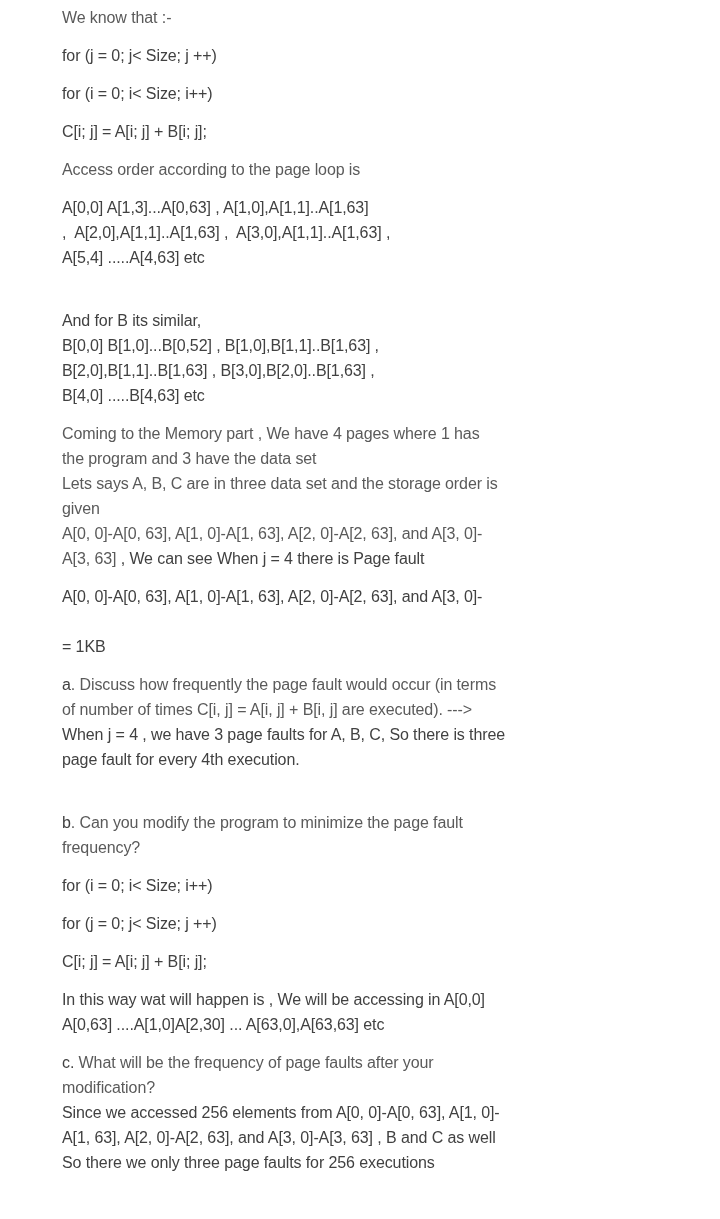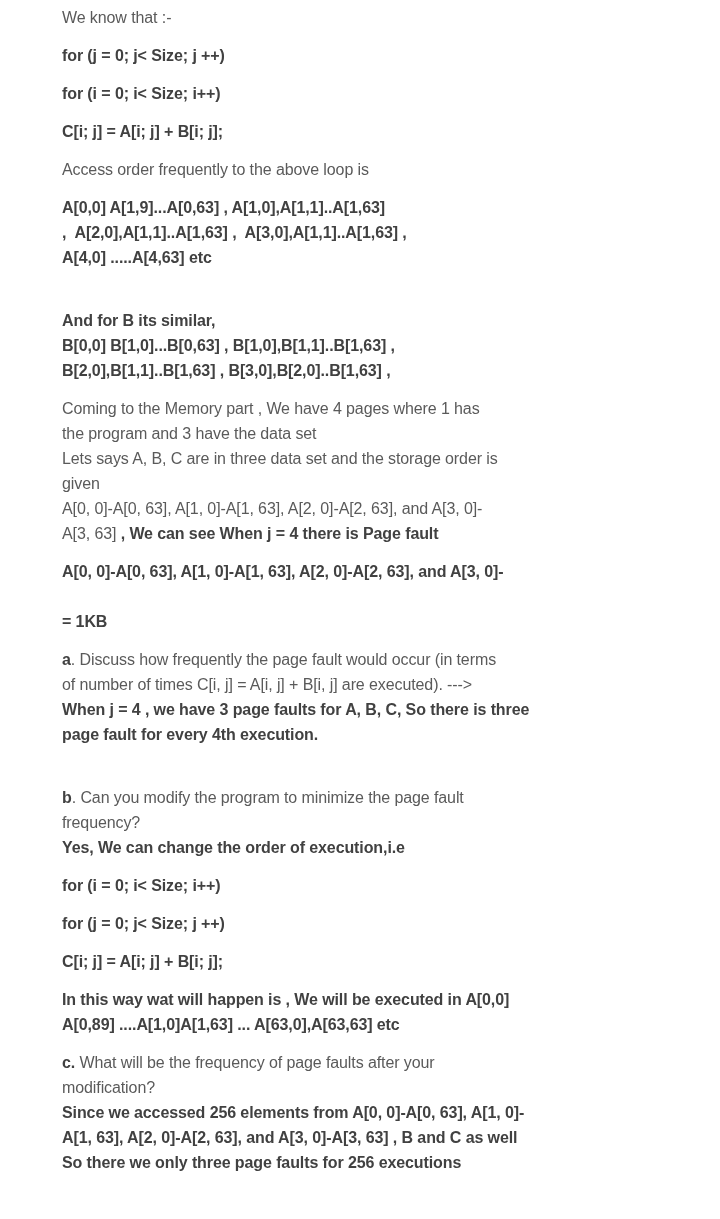--- a/index.html
+++ b/index.html
@@ -23,37 +23,37 @@
     font-size: 16px;
     line-height: 25px;
     color: var(--text-color, #5a5a5a);
     white-space: pre;
     letter-spacing: -0.1px;
   }
   .para.gap-after {
     margin-bottom: 38px;
   }
   .seg-bold {
-    font-weight: bold;
+    font-weight: normal;
     color: var(--bold-color, #414141);
   }
 </style>
 </head>
 <body style="background: rgb(255, 255, 255);">
 
 <div class="content">
     <p class="para"><span class="seg-regular">We know that :-</span></p>
     <p class="para"><span class="seg-bold">for (j = 0; j&lt; Size; j ++)</span></p>
     <p class="para"><span class="seg-bold">for (i = 0; i&lt; Size; i++)</span></p>
     <p class="para"><span class="seg-bold">C[i; j] = A[i; j] + B[i; j];</span></p>
-    <p class="para"><span class="seg-regular">Access order frequently to the above loop is</span></p>
-    <p class="para gap-after"><span class="seg-bold">A[0,0] A[1,9]...A[0,63] , A[1,0],A[1,1]..A[1,63]</span><br><span class="seg-bold">,  A[2,0],A[1,1]..A[1,63] ,  A[3,0],A[1,1]..A[1,63] ,</span><br><span class="seg-bold">A[4,0] .....A[4,63] etc</span></p>
-    <p class="para"><span class="seg-bold">And for B its similar,</span><br><span class="seg-bold">B[0,0] B[1,0]...B[0,63] , B[1,0],B[1,1]..B[1,63] ,</span><br><span class="seg-bold">B[2,0],B[1,1]..B[1,63] , B[3,0],B[2,0]..B[1,63] ,</span><br></p>
+    <p class="para"><span class="seg-regular">Access order according to the page loop is</span></p>
+    <p class="para gap-after"><span class="seg-bold">A[0,0] A[1,3]...A[0,63] , A[1,0],A[1,1]..A[1,63]</span><br><span class="seg-bold">,  A[2,0],A[1,1]..A[1,63] ,  A[3,0],A[1,1]..A[1,63] ,</span><br><span class="seg-bold">A[5,4] .....A[4,63] etc</span></p>
+    <p class="para"><span class="seg-bold">And for B its similar,</span><br><span class="seg-bold">B[0,0] B[1,0]...B[0,52] , B[1,0],B[1,1]..B[1,63] ,</span><br><span class="seg-bold">B[2,0],B[1,1]..B[1,63] , B[3,0],B[2,0]..B[1,63] ,</span><br><span class="seg-bold">B[4,0] .....B[4,63] etc</span></p>
     <p class="para"><span class="seg-regular">Coming to the Memory part , We have 4 pages where 1 has</span><br><span class="seg-regular">the program and 3 have the data set</span><br><span class="seg-regular">Lets says A, B, C are in three data set and the storage order is</span><br><span class="seg-regular">given</span><br><span class="seg-regular">A[0, 0]-A[0, 63], A[1, 0]-A[1, 63], A[2, 0]-A[2, 63], and A[3, 0]-</span><br><span class="seg-regular">A[3, 63] </span><span class="seg-bold">, We can see When j = 4 there is Page fault</span></p>
     <p class="para"><span class="seg-bold">A[0, 0]-A[0, 63], A[1, 0]-A[1, 63], A[2, 0]-A[2, 63], and A[3, 0]-</span><br><br><span class="seg-bold">= 1KB</span></p>
     <p class="para gap-after"><span class="seg-bold">a</span><span class="seg-regular">. Discuss how frequently the page fault would occur (in terms</span><br><span class="seg-regular">of number of times C[i, j] = A[i, j] + B[i, j] are executed). ---&gt;</span><br><span class="seg-bold">When j = 4 , we have 3 page faults for A, B, C, So there is three</span><br><span class="seg-bold">page fault for every 4th execution.</span></p>
-    <p class="para"><span class="seg-bold">b</span><span class="seg-regular">. Can you modify the program to minimize the page fault</span><br><span class="seg-regular">frequency?</span><br><span class="seg-bold">Yes, We can change the order of execution,i.e</span></p>
+    <p class="para"><span class="seg-bold">b</span><span class="seg-regular">. Can you modify the program to minimize the page fault</span><br><span class="seg-regular">frequency?</span><br></p>
     <p class="para"><span class="seg-bold">for (i = 0; i&lt; Size; i++)</span></p>
     <p class="para"><span class="seg-bold">for (j = 0; j&lt; Size; j ++)</span></p>
     <p class="para"><span class="seg-bold">C[i; j] = A[i; j] + B[i; j];</span></p>
-    <p class="para"><span class="seg-bold">In this way wat will happen is , We will be executed in A[0,0]</span><br><span class="seg-bold">A[0,89] ....A[1,0]A[1,63] ... A[63,0],A[63,63] etc</span><br></p>
+    <p class="para"><span class="seg-bold">In this way wat will happen is , We will be accessing in A[0,0]</span><br><span class="seg-bold">A[0,63] ....A[1,0]A[2,30] ... A[63,0],A[63,63] etc</span><br></p>
     <p class="para"><span class="seg-bold">c.</span><span class="seg-regular"> What will be the frequency of page faults after your</span><br><span class="seg-regular">modification?</span><br><span class="seg-bold">Since we accessed 256 elements from A[0, 0]-A[0, 63], A[1, 0]-</span><br><span class="seg-bold">A[1, 63], A[2, 0]-A[2, 63], and A[3, 0]-A[3, 63] , B and C as well</span><br><span class="seg-bold">So there we only three page faults for 256 executions</span></p>
   </div>
 
 </body></html>

